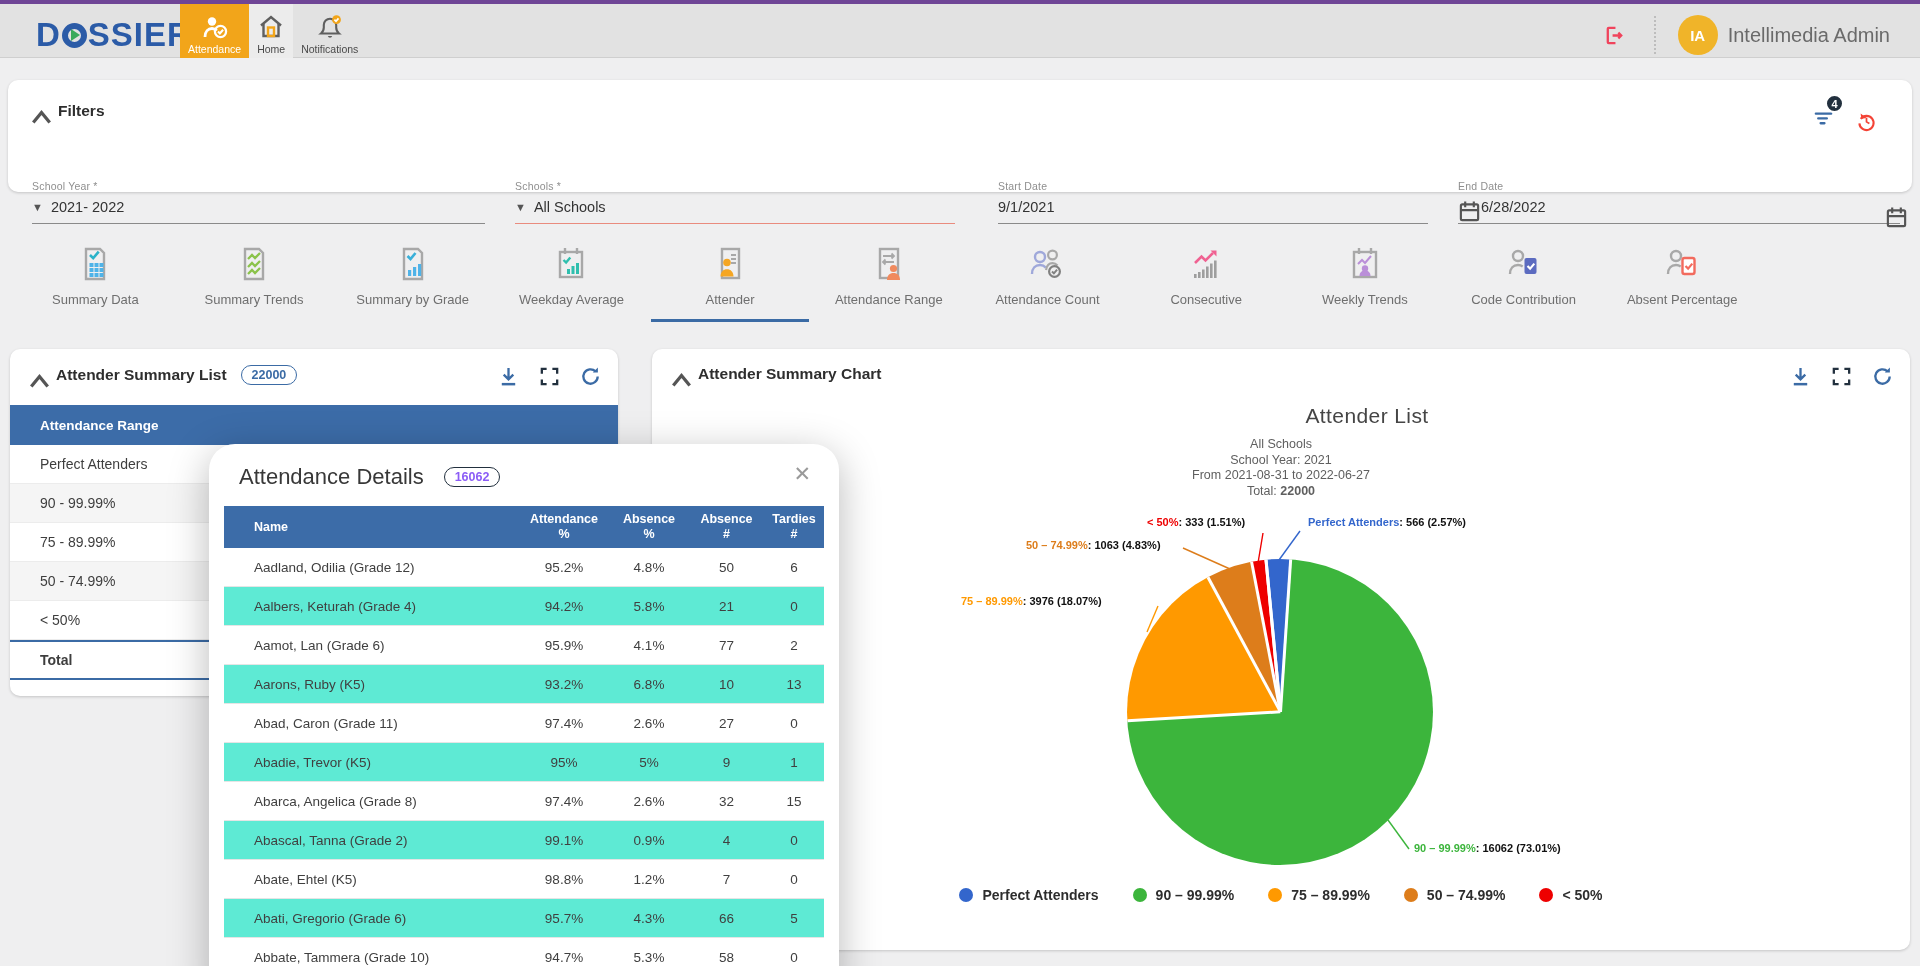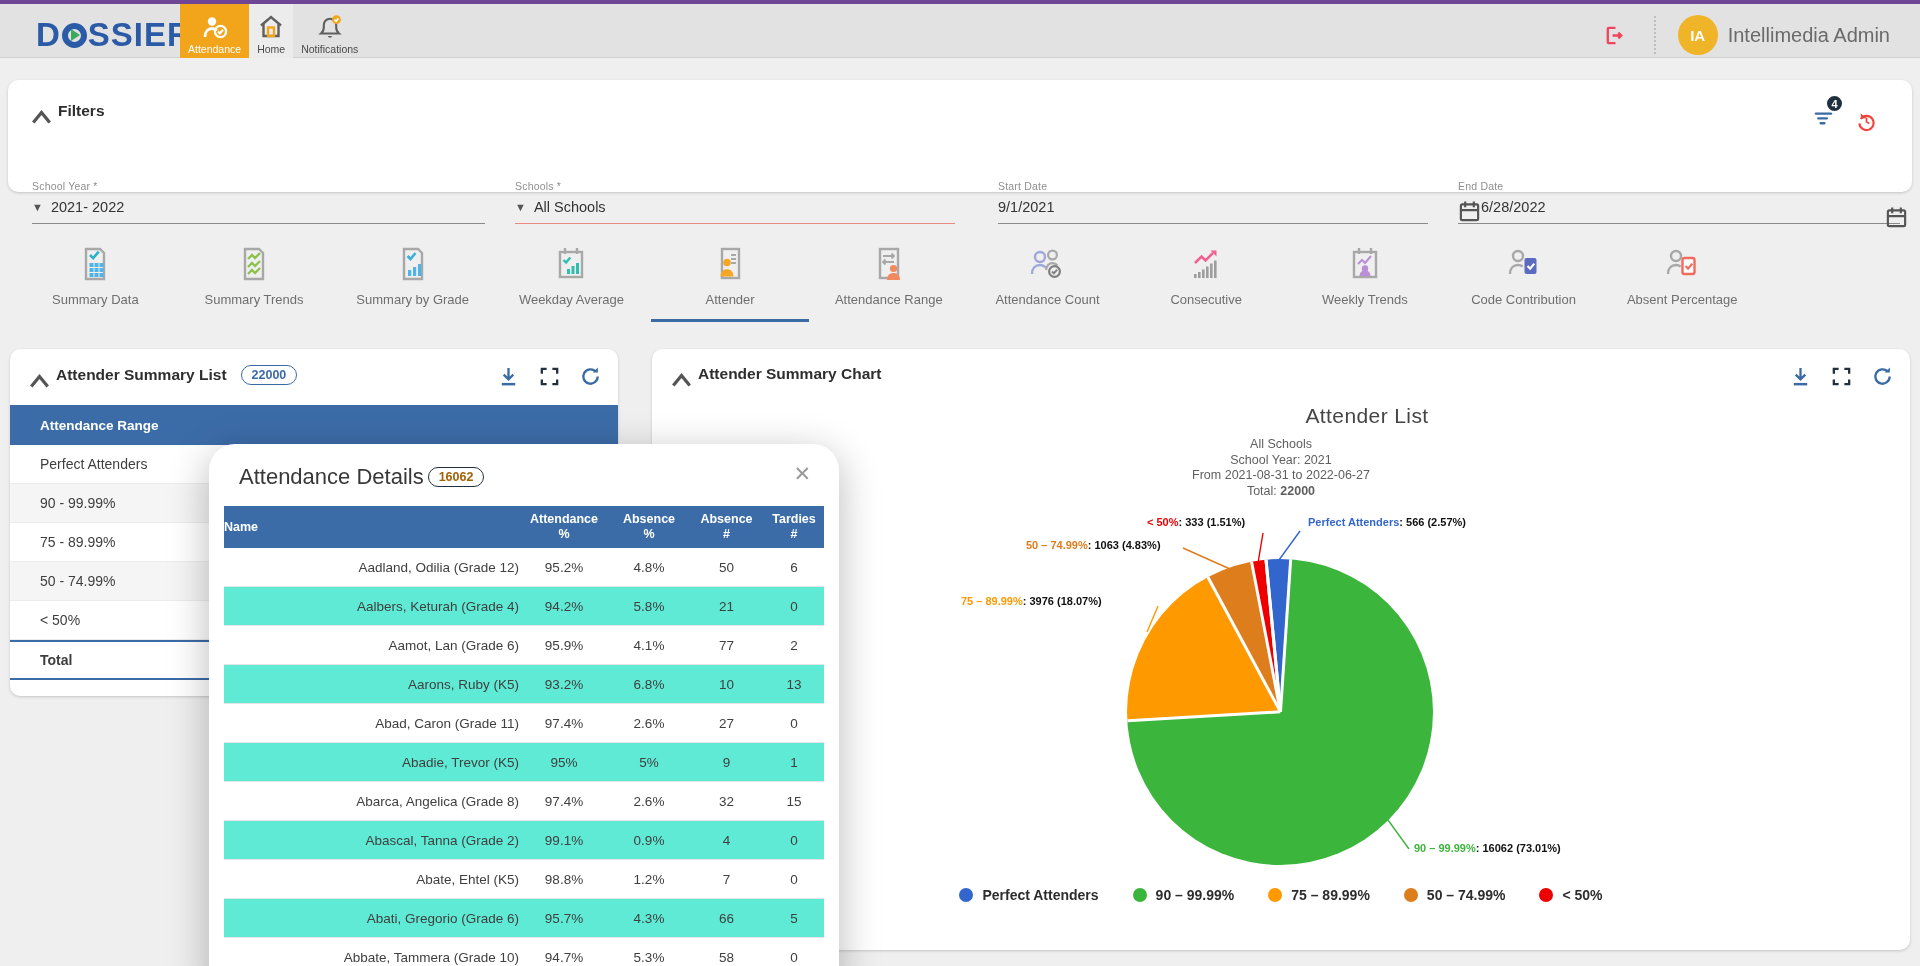--- a/index.html
+++ b/index.html
@@ -56,21 +56,21 @@
   .tab-ic { width:40px; height:40px; }
   .tab-ic svg { width:40px; height:40px; }
   .tab-lb { font-size:13px; color:#6f6f6f; margin-top:8px; white-space:nowrap; }
   .tab.active::after { content:""; position:absolute; left:0; right:0; bottom:0; height:3px; background:#3b6ba5; }
 
   
   .panel-head { position:absolute; left:0; top:0; right:0; height:52px; }
   .panel-head .sec-title { position:absolute; left:18px; top:16px; }
   .pill { border:1.5px solid #3b6ba5; color:#3b6ba5; border-radius:12px; font-size:12.5px;
     font-weight:bold; padding:2px 10px; }
-  .pill.navy { border-color:#22303e; color:#a16207;text-align:center; }
+  .pill.navy { border-color:#22303e; color:#8b5cf6;text-align:center; }
   .picons { position:absolute; right:16px; top:16px; display:flex; gap:18px; align-items:center; }
   .picon { width:23px; height:23px; cursor:pointer; }
   .picon svg { width:23px; height:23px; }
 
   .listcard { left:10px; top:349px; width:608px; height:347px; }
   .lhead { position:absolute; left:0; top:56px; width:608px; height:40px; background:#3c6ca8;
     color:#fff; font-weight:bold; font-size:13.5px; display:flex; align-items:center; padding-left:30px; }
   .lrows { position:absolute; left:0; top:96px; width:608px; }
   .lrow { height:39px; display:flex; align-items:center; padding-left:30px; font-size:14px;
     color:#3e3e3e; border-bottom:1px solid #ececec; background:#fff; cursor:pointer; }
@@ -90,29 +90,29 @@
   .leadsvg { position:absolute; left:0; top:0; width:1258px; height:601px; pointer-events:none; }
   .legend { position:absolute; left:0; top:538px; width:1258px; display:flex; justify-content:center;
     gap:34px; align-items:center; }
   .litem { display:flex; align-items:center; gap:9px; font-size:14px; font-weight:bold; color:#2d2d2d; }
   .ldot { width:14px; height:14px; border-radius:50%; }
 
   
   .modal { position:absolute; left:209px; top:444px; width:630px; height:560px; background:#fff;
     border-radius:26px; box-shadow:0 10px 40px rgba(0,0,0,.28); z-index:40; }
   .m-title { position:absolute; left:30px; top:20px; font-size:22px; color:#383838; font-weight:500;
-    display:flex; align-items:center; gap:4px; }
+    display:flex; align-items:center; gap:20px; }
   .m-close { position:absolute; right:28px; top:18px; font-size:21px; color:#9a9a9a; cursor:pointer; }
   .mtable { position:absolute; left:15px; top:62px; width:600px; }
   .mthead { display:flex; background:#3c6ca8; color:#fff; font-weight:bold; font-size:12.5px;
     height:42px; align-items:center; line-height:15px; text-align:center; }
   .mrow { display:flex; height:39px; align-items:center; font-size:13.5px; color:#404040;
     border-bottom:1px solid #e5e5e5; background:#fff; text-align:center; }
   .mrow.stripe { background:#5eead4; }
-  .c0 { width:295px; text-align:right; }
+  .c0 { width:295px; text-align:left; padding-left:30px; }
   .c1 { width:90px; } .c2 { width:80px; } .c3 { width:75px; } .c4 { width:60px; }
   .mcell.h.c0 { display:flex; align-items:center; height:42px; }
 </style>
 </head>
 <body>
 
 <div class="hdr">
   <div class="logo">
     <span>D</span>
       <span class="oo">

